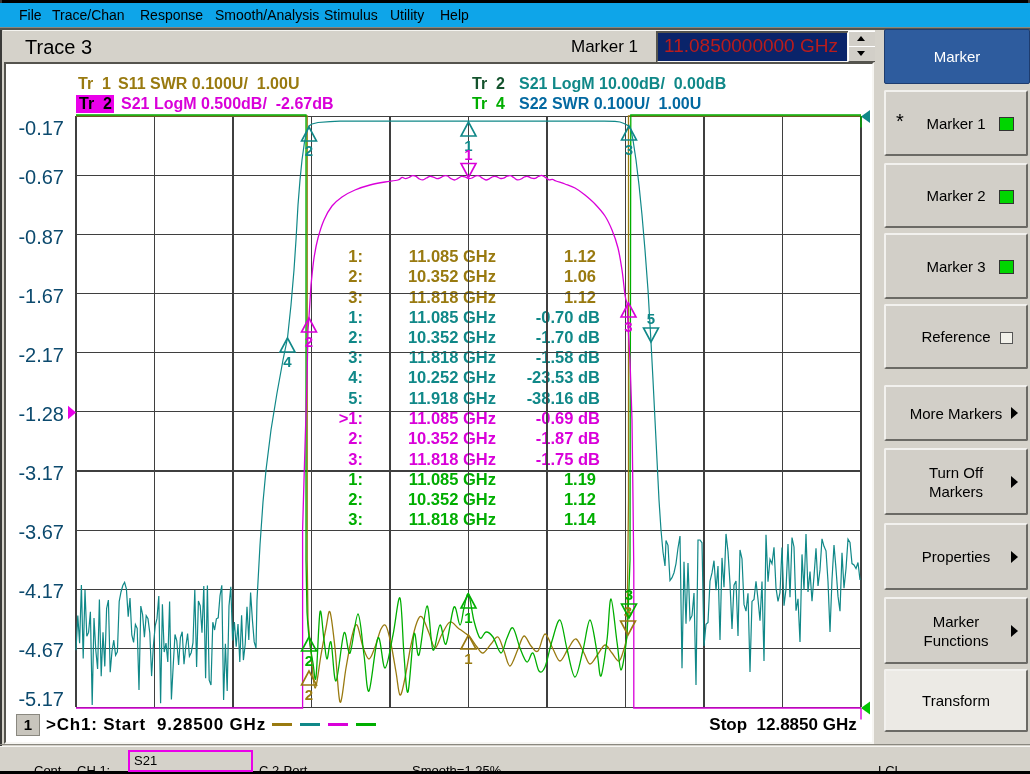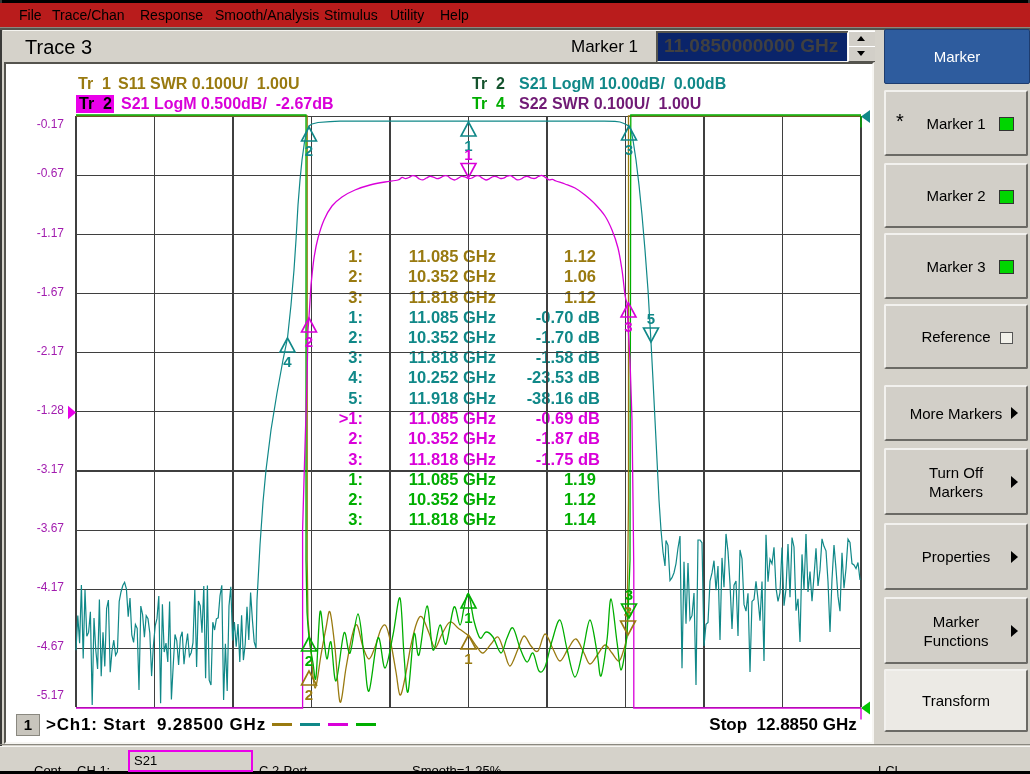--- a/index.html
+++ b/index.html
@@ -1,26 +1,26 @@
 <!DOCTYPE html>
 <html><head><meta charset="utf-8"><style>
 html,body{margin:0;padding:0}
 body{width:1030px;height:774px;position:relative;overflow:hidden;
  background:#d5d2ca;font-family:"Liberation Sans",sans-serif;color:#000}
 .abs{position:absolute}
-.menu{position:absolute;left:0;top:3px;width:1030px;height:24px;background:#b91c1c;
+.menu{position:absolute;left:0;top:3px;width:1030px;height:24px;background:#0ea5e9;
  font-size:14px}
 .menu span{position:absolute;top:4px}
 .titlebar{position:absolute;left:3px;top:30px;width:1025px;height:32px;background:#d5d2ca;
  border-top:1px solid #f5f4f0}
 .plotfrm{position:absolute;left:4px;top:62px;width:866px;height:678px;
  border-top:2px solid #55544e;border-left:2px solid #55544e;
  border-right:2px solid #f7f6f3;border-bottom:2px solid #f7f6f3;background:#fff}
 .white{position:absolute;left:8px;top:66px;width:862px;height:674px;background:#fff}
-.ylab{position:absolute;right:966px;width:60px;text-align:right;font-size:12px;color:#a21caf;left:4px}
+.ylab{position:absolute;right:966px;width:60px;text-align:right;font-size:20px;color:#0c4a6e;left:4px}
 .leg{position:absolute;font-weight:bold;font-size:16px;white-space:pre}
 .mrow{position:absolute;left:338px;height:20px;font-weight:bold;font-size:16.5px}
 .mrow .c1{position:absolute;left:0;width:25px;text-align:right;white-space:nowrap}
 .mrow .c2{position:absolute;left:69px;width:89px;text-align:right;white-space:nowrap}
 .mrow .c3{position:absolute;left:142px;text-align:right;white-space:nowrap}
 .mlab{font-family:"Liberation Sans",sans-serif;font-size:15px;font-weight:bold}
 .btn{position:absolute;left:884px;width:140px;background:#d2cfc8;
  border-top:2px solid #f2f1ee;border-left:2px solid #f2f1ee;
  border-right:2px solid #6b6a65;border-bottom:2px solid #6b6a65;
  border-radius:2px;font-size:15px;color:#000;text-align:center;
@@ -54,45 +54,45 @@
 <div class="abs" style="left:0;top:27px;width:1030px;height:1px;background:#8a8880"></div>
 <div class="abs" style="left:0;top:28px;width:1030px;height:2px;background:#55544e"></div>
 
 <div class="titlebar"></div>
 <div class="abs" style="left:25px;top:36px;font-size:20px">Trace 3</div>
 <div class="abs" style="left:571px;top:37px;font-size:17px">Marker 1</div>
 
 <div class="abs" style="left:656px;top:31px;width:189px;height:28px;background:#0a246a;
  border-top:2px solid #55544e;border-left:2px solid #55544e;
  border-right:2px solid #f7f6f3;border-bottom:2px solid #f7f6f3"></div>
-<div class="abs" style="left:664px;top:35px;font-size:19px;font-weight:bold;color:#404040;letter-spacing:0px">11.0850000000 GHz</div>
+<div class="abs" style="left:664px;top:35px;font-size:19px;font-weight:normal;color:#b91c1c;letter-spacing:0px">11.0850000000 GHz</div>
 
 <div class="abs" style="left:848px;top:31px;width:26px;height:14px;background:#d2cfc8;
  border-top:1px solid #fff;border-left:1px solid #fff;border-right:1px solid #55544e;border-bottom:1px solid #55544e"></div>
 <div class="abs" style="left:848px;top:46px;width:26px;height:14px;background:#d2cfc8;
  border-top:1px solid #fff;border-left:1px solid #fff;border-right:1px solid #55544e;border-bottom:1px solid #55544e"></div>
 <div class="abs" style="left:857px;top:36px;width:0;height:0;border-bottom:5px solid #000;border-left:4px solid transparent;border-right:4px solid transparent"></div>
 <div class="abs" style="left:857px;top:51px;width:0;height:0;border-top:5px solid #000;border-left:4px solid transparent;border-right:4px solid transparent"></div>
 
 <div class="plotfrm"></div>
 <div class="white"></div>
 
 <div class="leg" style="left:78px;top:75px;color:#997a10">Tr  1</div>
 <div class="leg" style="left:118px;top:75px;color:#997a10">S11 SWR 0.100U/  1.00U</div>
 <div class="leg" style="left:472px;top:75px;color:#14532d">Tr  2</div>
 <div class="leg" style="left:519px;top:75px;color:#108888">S21 LogM 10.00dB/  0.00dB</div>
 <div class="abs" style="left:76px;top:95px;width:38px;height:18px;background:#ea00ea"></div>
 <div class="leg" style="left:79px;top:95px;color:#000">Tr  2</div>
 <div class="leg" style="left:121px;top:95px;color:#d900d9">S21 LogM 0.500dB/  -2.67dB</div>
 <div class="leg" style="left:472px;top:95px;color:#00ae00">Tr  4</div>
-<div class="leg" style="left:519px;top:95px;color:#701a75">S22 SWR 0.100U/  1.00U</div>
+<div class="leg" style="left:519px;top:95px;color:#0369a1">S22 SWR 0.100U/  1.00U</div>
 
 <div class="ylab" style="top:117px">-0.17</div>
 <div class="ylab" style="top:166px">-0.67</div>
-<div class="ylab" style="top:226px">-1.17</div>
+<div class="ylab" style="top:226px">-0.87</div>
 <div class="ylab" style="top:285px">-1.67</div>
 <div class="ylab" style="top:344px">-2.17</div>
 <div class="ylab" style="top:403px">-1.28</div>
 <div class="ylab" style="top:462px">-3.17</div>
 <div class="ylab" style="top:521px">-3.67</div>
 <div class="ylab" style="top:580px">-4.17</div>
 <div class="ylab" style="top:639px">-4.67</div>
 <div class="ylab" style="top:688px">-5.17</div>
 
 <div class="mrow" style="top:247px;color:#997a10">

